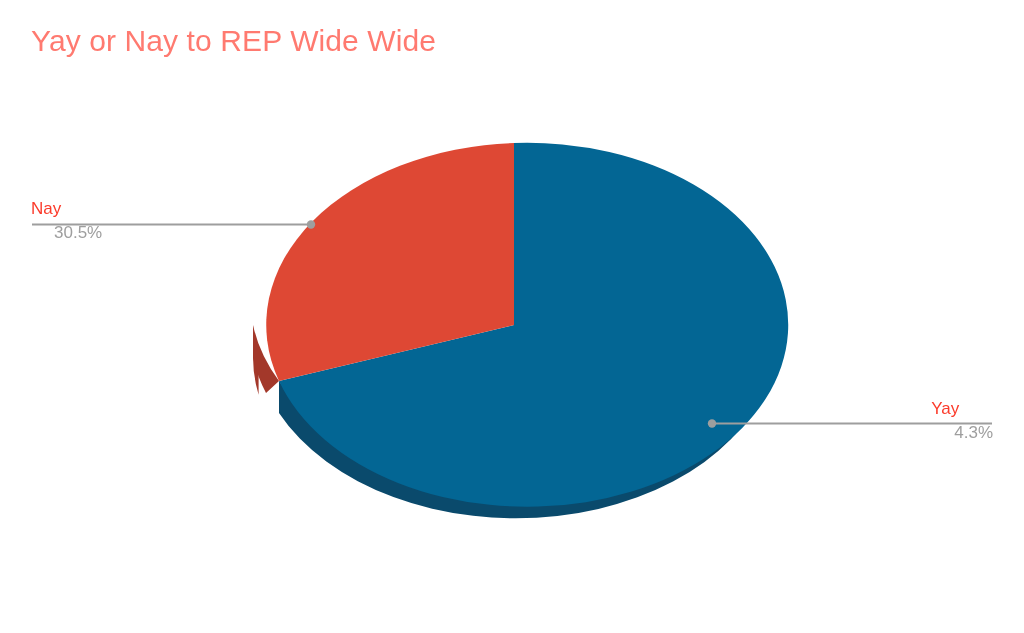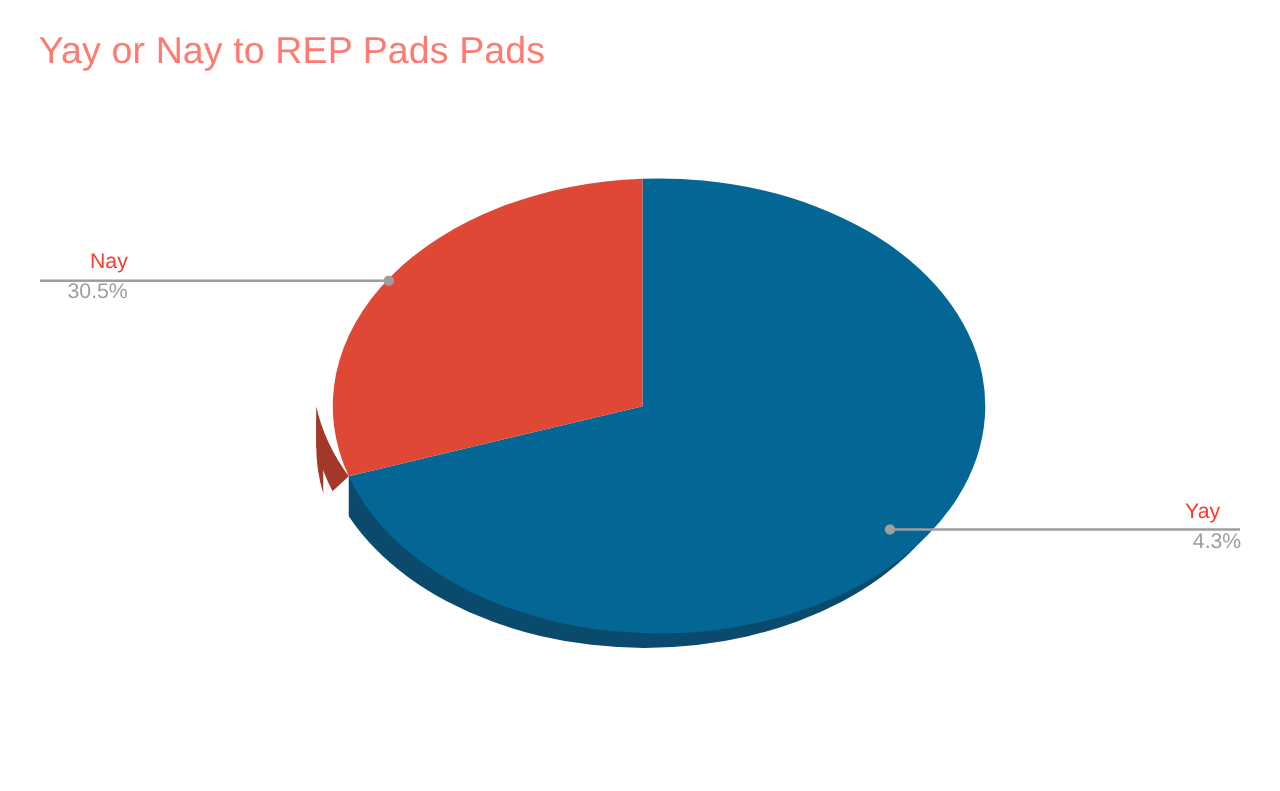--- a/index.html
+++ b/index.html
@@ -64,34 +64,34 @@
     font-weight: 400;
     color: #9e9e9e;
     white-space: nowrap;
     padding-top: 4px;
     margin-left: 23px;
   }
 
   .callout-nay {
     left: 31px;
     top: 200px;
-    text-align: right;
+    text-align: left;
   }
   .callout-yay {
     right: 31px;
     top: 400px;
-    text-align: center;
+    text-align: left;
   }
 </style>
 </head>
 <body style="background: rgb(255, 255, 255);">
 
 <div id="chart-root">
 
-  <div class="chart-title" style="color: rgb(255, 122, 112);">Yay or Nay to REP Pads Pads</div>
+  <div class="chart-title" style="color: rgb(255, 122, 112);">Yay or Nay to REP Wide Wide</div>
 
   <svg class="pie-svg" viewBox="0 0 1024 633">
     <defs>
       <clipPath id="clip-base-blue">
 
         <path d="M 253 325 L 253 357 A 261 182 0 0 0 775 357 L 775 325 Z"></path>
       </clipPath>
       <clipPath id="clip-base-red">
 
         <path d="M 246 325 L 246 360 L 282 400 L 282 325 Z"></path>

